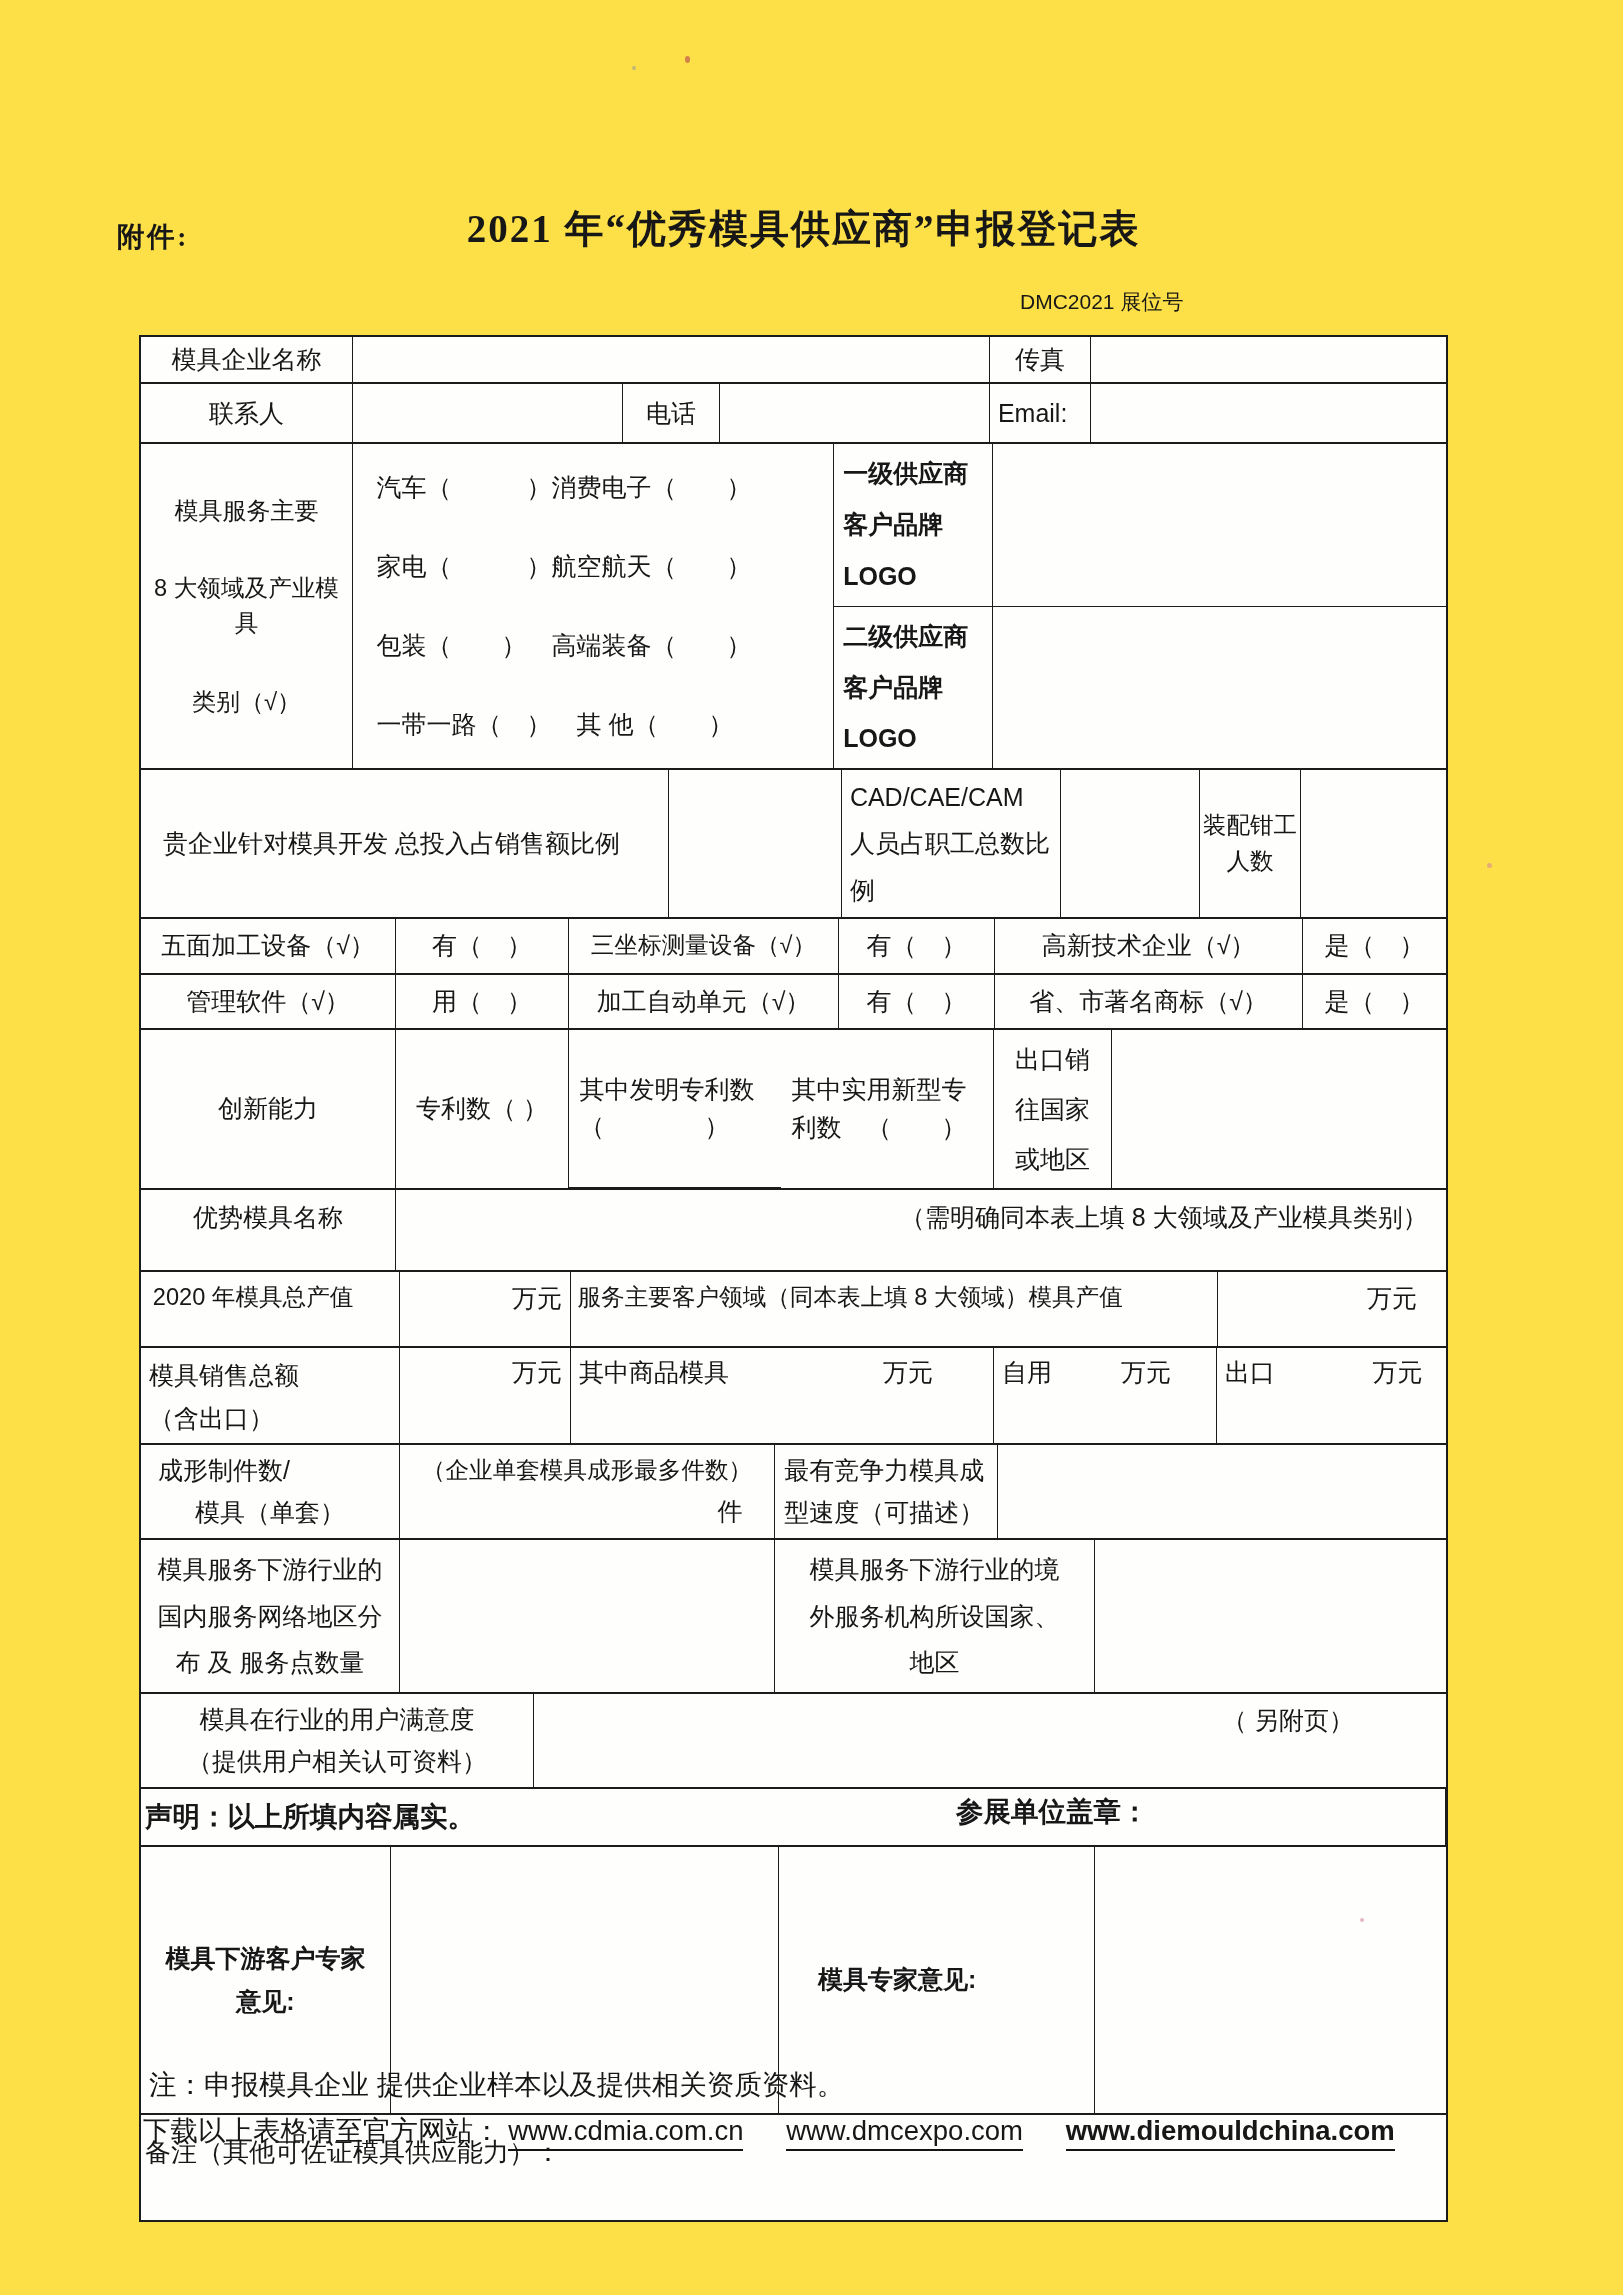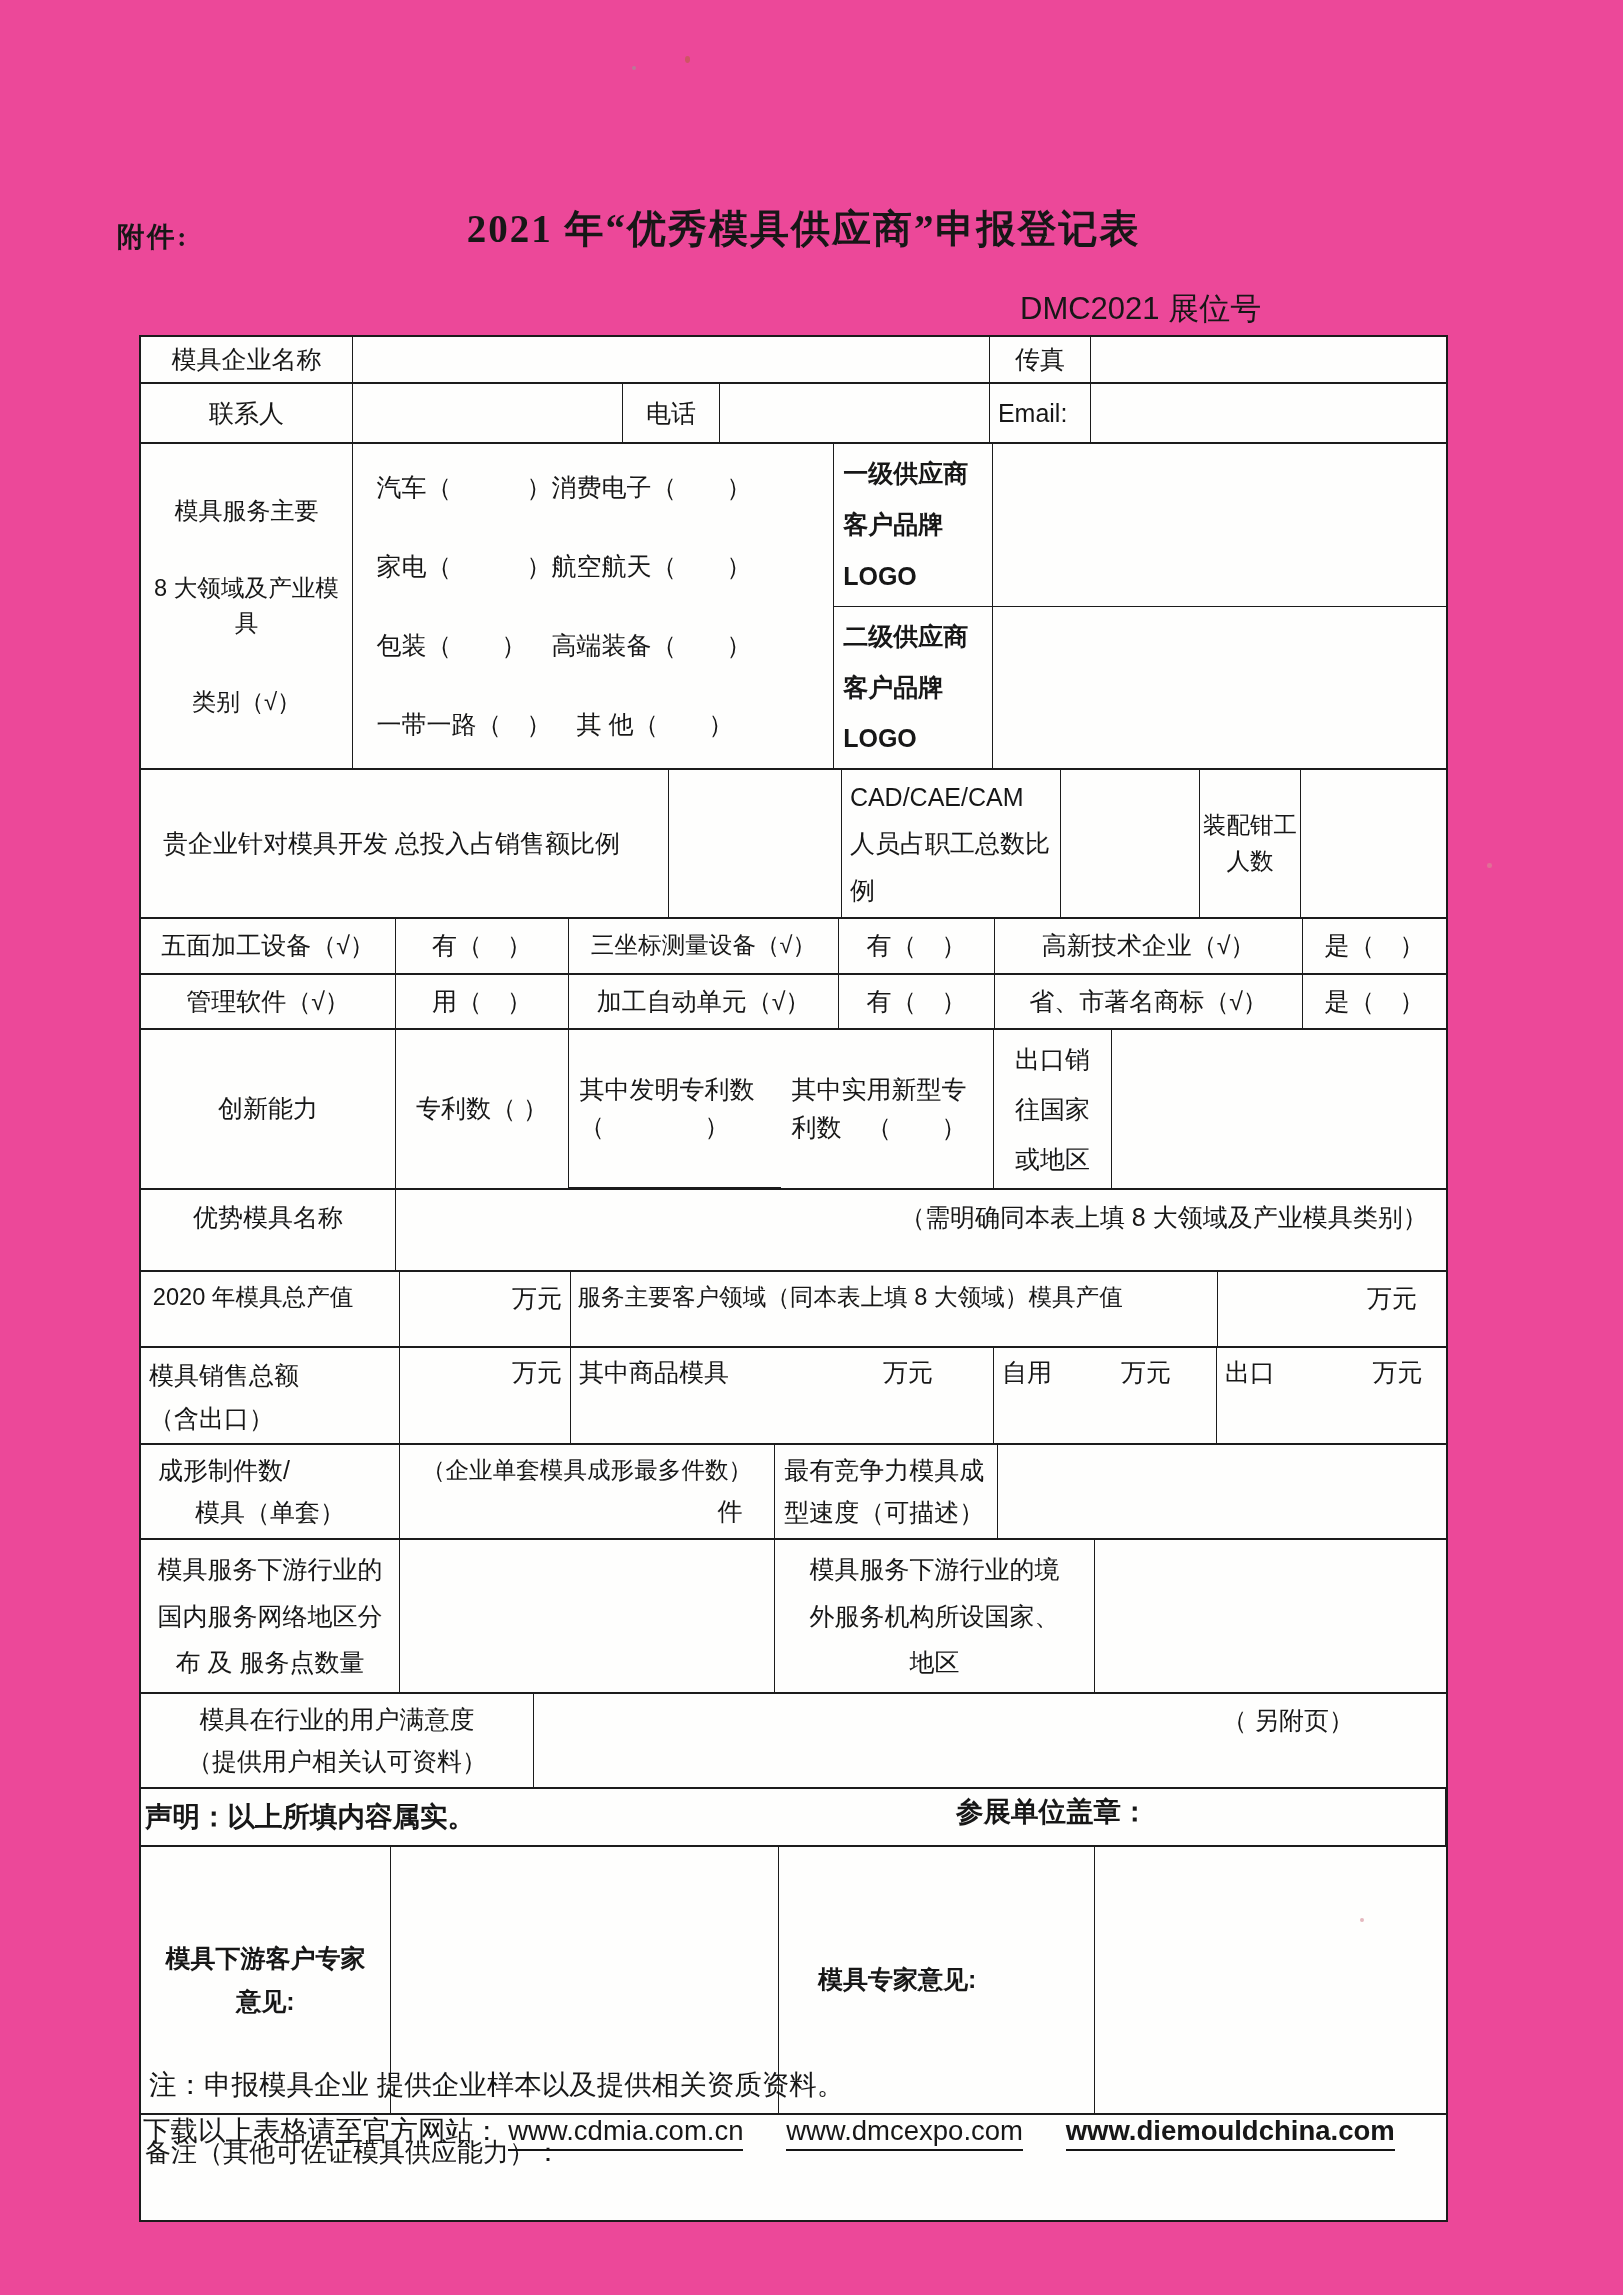--- a/index.html
+++ b/index.html
@@ -4,36 +4,36 @@
 <style>
   * { margin:0; padding:0; box-sizing:border-box; }
   html,body { width:1623px; height:2295px; }
   body {
     background:#e8e8e5;
     font-family:"Liberation Sans", sans-serif;
     color:#171717;
   }
   .page {
     position:absolute; left:0; top:0; width:1623px; height:2295px;
-    background:#ec4899;
+    background:#fde047;
     overflow:hidden;
   }
   .attachment {
     position:absolute; left:117px; top:219px;
     font-size:27.5px; font-family:"Liberation Serif", serif; font-weight:bold;
     letter-spacing:2.6px;
   }
   .title {
     position:absolute; left:149px; top:202px; width:1309px;
     text-align:center; font-size:39px; font-weight:bold;
     font-family:"Liberation Serif", serif; letter-spacing:2px;
   }
   .booth {
     position:absolute; left:1020px; top:288px;
-    font-size:31px;
+    font-size:21px;
   }
   .tbl {
     position:absolute; left:139px; top:335px; width:1309px;
     border:2.6px solid #1c1c1c;
     font-size:25px; line-height:1.5;
     background:#fefefd;
   }
   .row { display:flex; align-items:stretch; border-bottom:2px solid #1c1c1c; position:relative; }
   .row:last-child { border-bottom:none; }
   .c {

